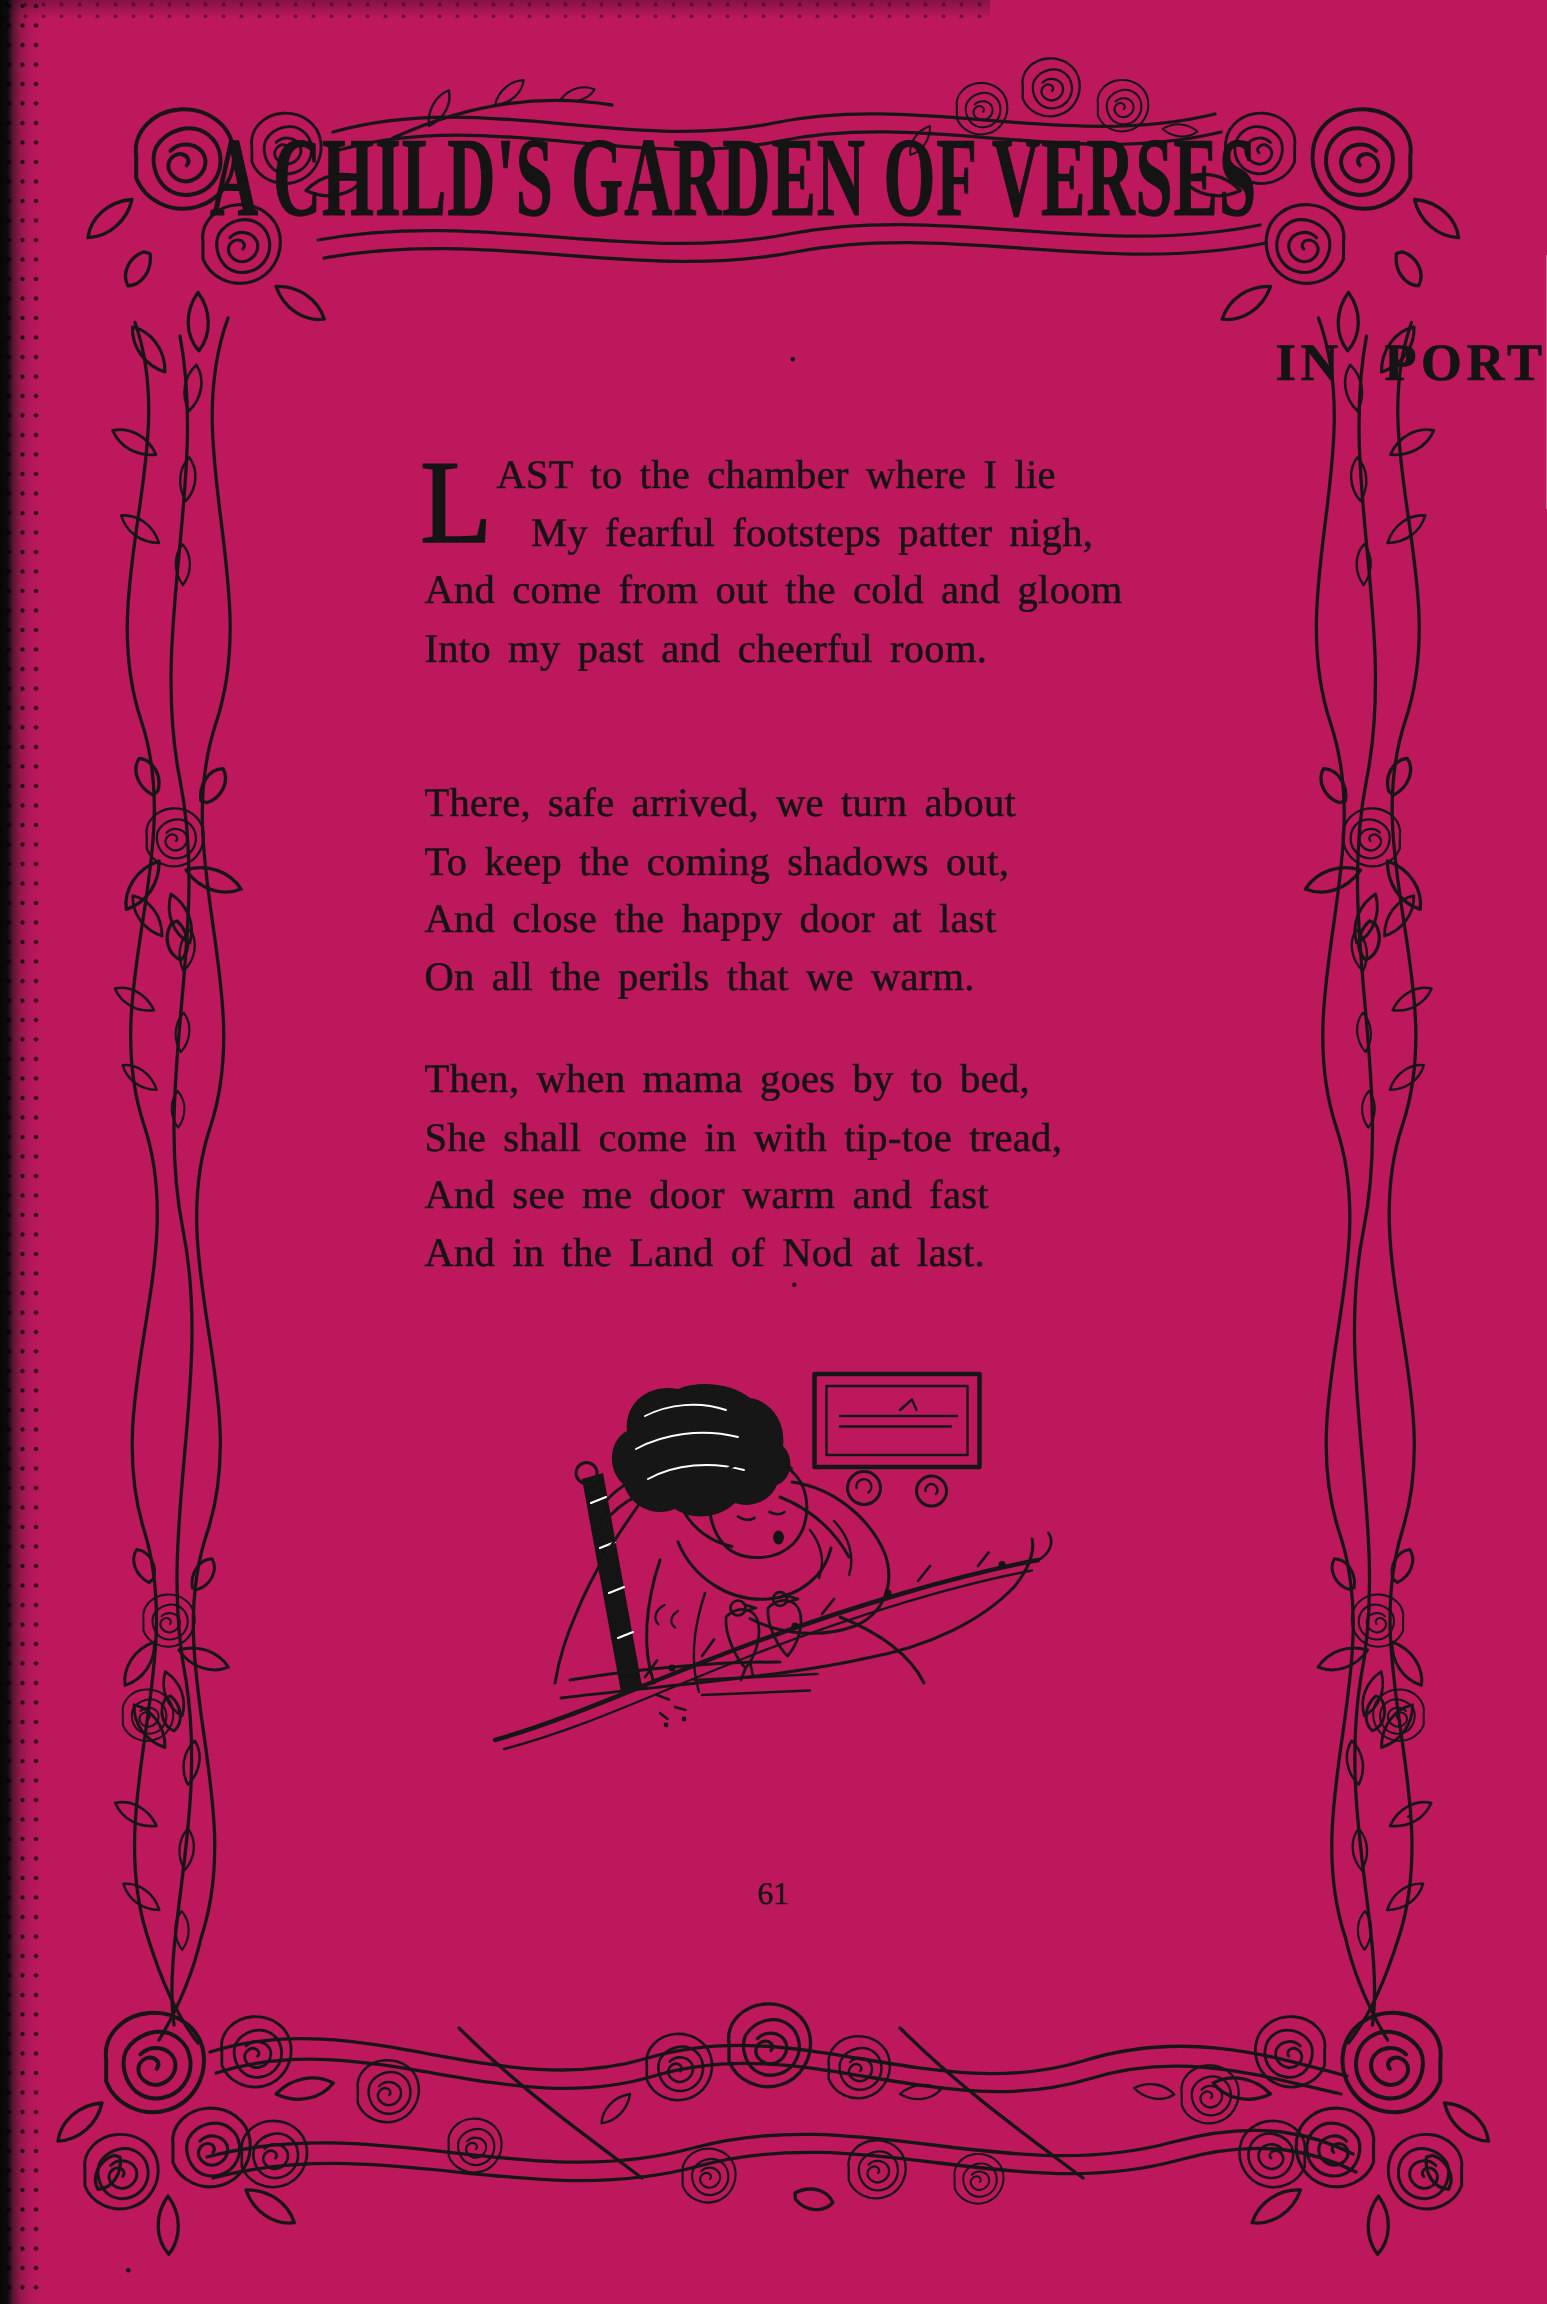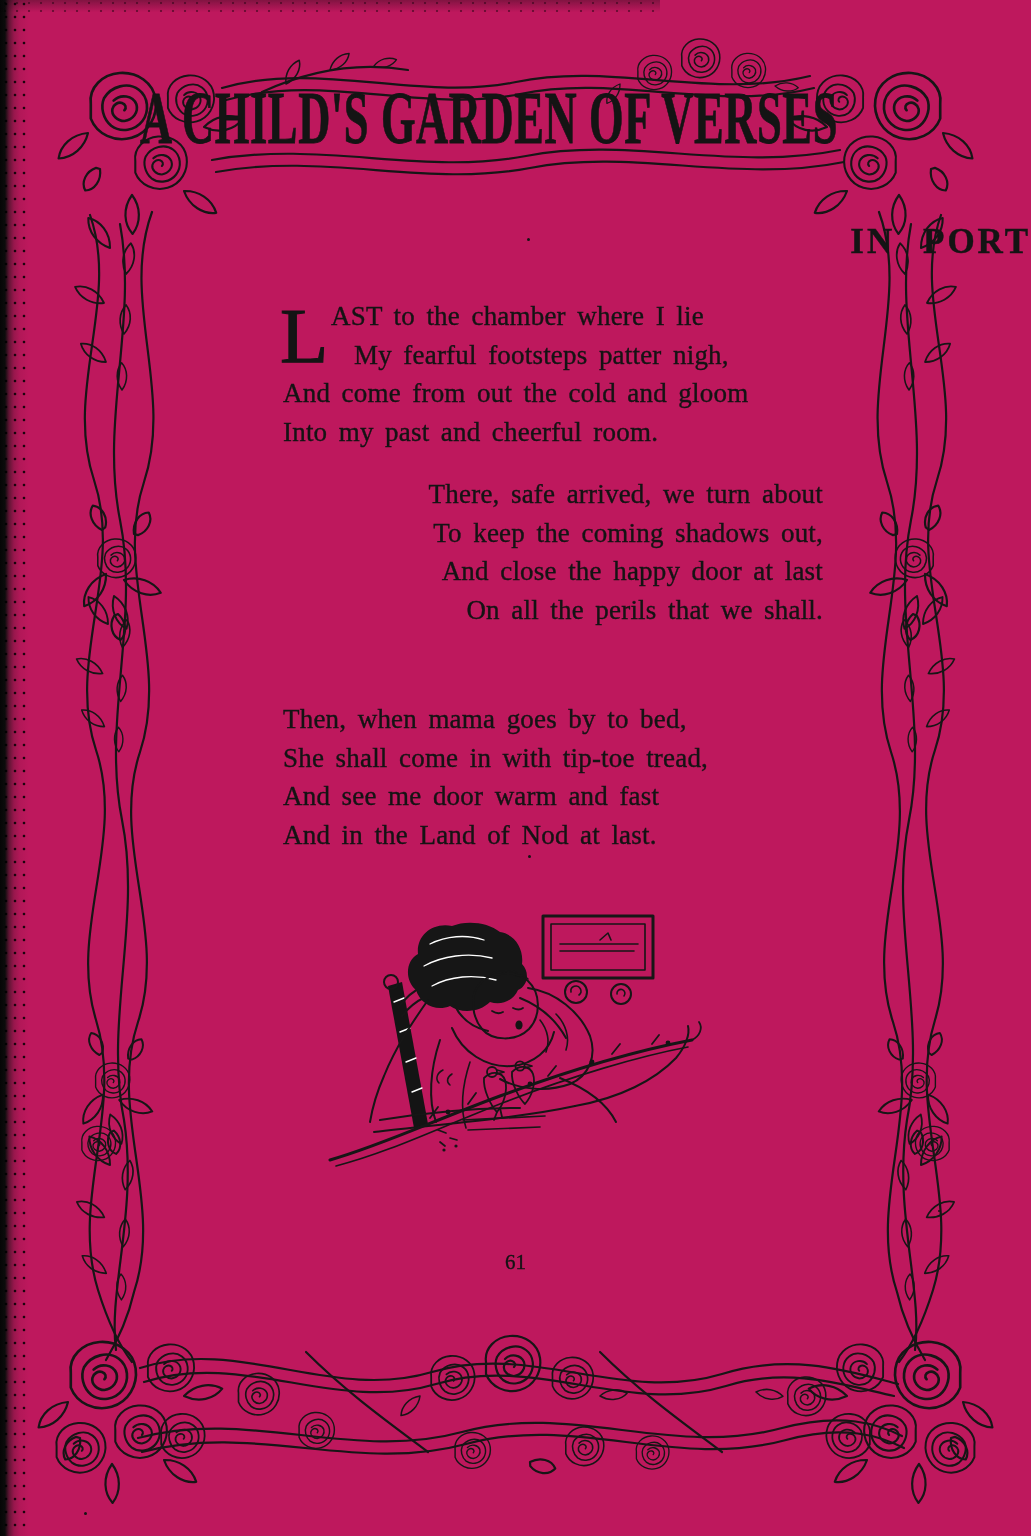--- a/index.html
+++ b/index.html
@@ -35,21 +35,21 @@
     position:absolute;left:0;top:222px;width:1031px;text-align:right;
     font-size:35px;font-weight:bold;letter-spacing:3px;word-spacing:16px;
     -webkit-text-stroke:.4px #141414;
   }
   .poem{
     position:absolute;left:283px;top:0;width:540px;
     font-size:27px;line-height:38.6px;letter-spacing:.2px;word-spacing:4.5px;
     -webkit-text-stroke:.35px #141414;
   }
   .stanza{position:absolute;left:0;width:100%;}
-  .s1{top:297px;} .s2{top:475px;text-align:right;} .s3{top:700px;}
+  .s1{top:297px;} .s2{top:516px;} .s3{top:700px;}
   .dropcap{
     position:absolute;left:-3px;top:8px;font-size:79px;line-height:.78;
     -webkit-text-stroke:1.1px #141414;
   }
   .s1 .la{padding-left:48px;}
   .s1 .lb{padding-left:71px;}
   .pageno{
     position:absolute;left:0;top:1250px;width:1031px;text-align:center;
     font-size:21px;-webkit-text-stroke:.35px #141414;
   }
@@ -257,21 +257,21 @@
       <span class="dropcap">L</span>
       <div class="la">AST to the chamber where I lie</div>
       <div class="lb">My fearful footsteps patter nigh,</div>
       <div>And come from out the cold and gloom</div>
       <div>Into my past and cheerful room.</div>
     </div>
     <div class="stanza s2">
       <div>There, safe arrived, we turn about</div>
       <div>To keep the coming shadows out,</div>
       <div>And close the happy door at last</div>
-      <div>On all the perils that we shall.</div>
+      <div>On all the perils that we warm.</div>
     </div>
     <div class="stanza s3">
       <div>Then, when mama goes by to bed,</div>
       <div>She shall come in with tip-toe tread,</div>
       <div>And see me door warm and fast</div>
       <div>And in the Land of Nod at last.</div>
     </div>
   </div>
 
   <div class="pageno">61</div>

